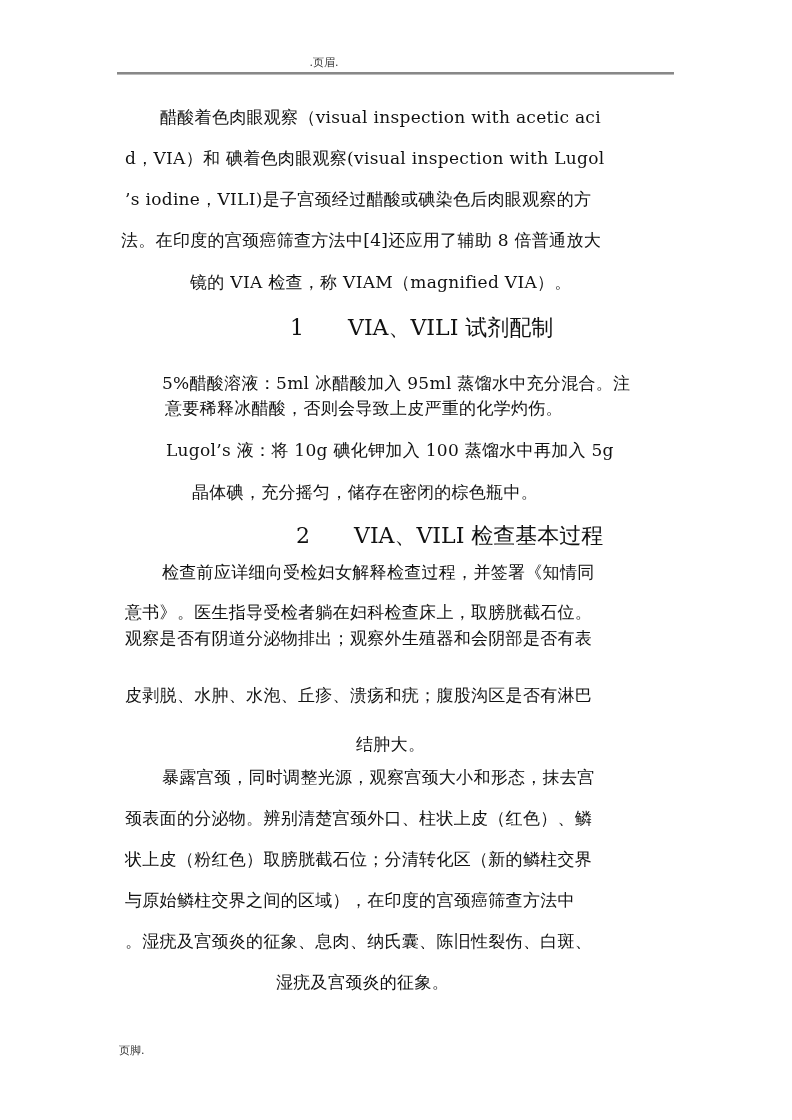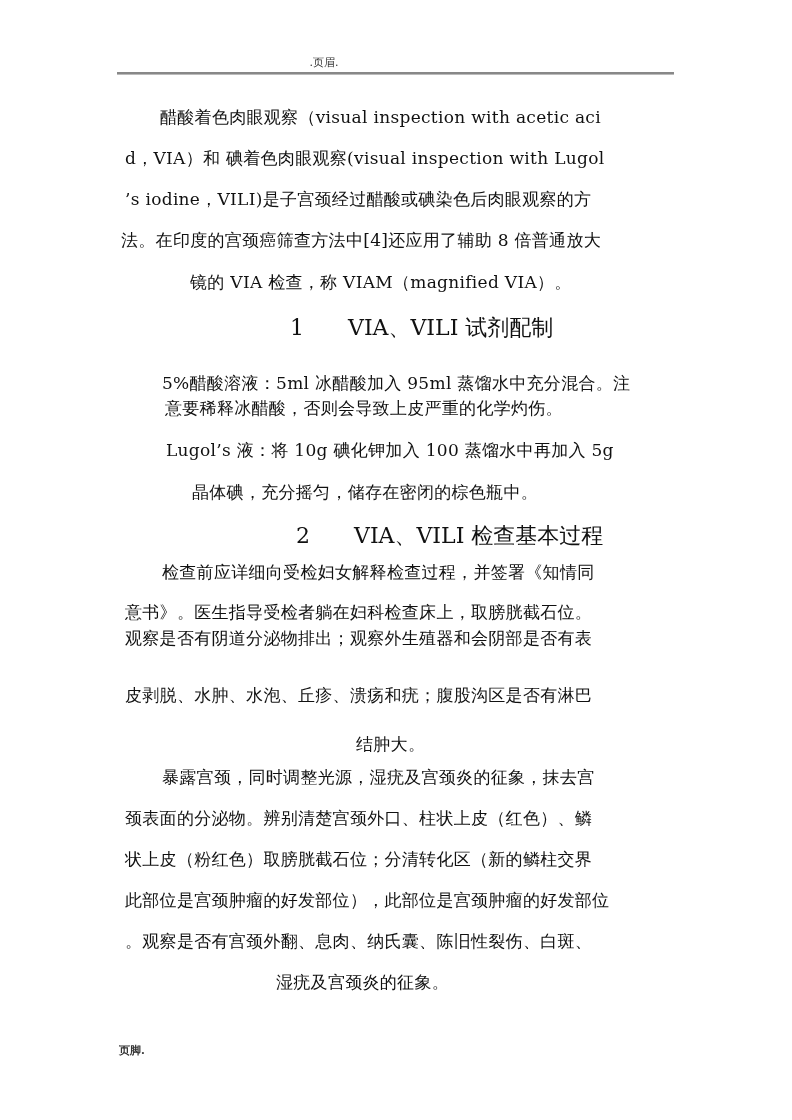--- a/index.html
+++ b/index.html
@@ -4,21 +4,21 @@
 <style>
   html, body { margin: 0; padding: 0; background: #ffffff; }
   body { width: 792px; height: 1120px; position: relative; overflow: hidden;
          font-family: "DejaVu Serif", "Liberation Serif", serif; color: #111; }
   .header-text { position: absolute; top: 55px; left: 0; width: 648px; text-align: center;
                  font-size: 11px; color: #333; }
   .header-rule { position: absolute; top: 72px; left: 117px; width: 557px; height: 2px;
                  background: #888; border-bottom: 1px solid #bbb; }
   .line { position: absolute; font-size: 17px; white-space: nowrap; letter-spacing: 0.3px; }
   .heading { position: absolute; font-size: 22px; font-weight: normal; white-space: nowrap; }
-  .footer-text { position: absolute; top: 1043px; left: 119px; font-size: 11px; color: #333; font-weight: bold; }
+  .footer-text { position: absolute; top: 1043px; left: 119px; font-size: 11px; color: #333; }
 </style>
 </head>
 <body>
 
 <div class="header-text">.页眉.</div>
 <div class="header-rule"></div>
 
 <div>
   <div class="line" style="top:106px;left:160px;">醋酸着色肉眼观察（visual inspection with acetic aci</div>
   <div class="line" style="top:147px;left:125px;">d，VIA）和 碘着色肉眼观察(visual inspection with Lugol</div>
@@ -48,21 +48,21 @@
 
 <div>
   <div class="line" style="top:561px;left:162px;">检查前应详细向受检妇女解释检查过程，并签署《知情同</div>
   <div class="line" style="top:601px;left:125px;">意书》。医生指导受检者躺在妇科检查床上，取膀胱截石位。</div>
   <div class="line" style="top:627px;left:125px;">观察是否有阴道分泌物排出；观察外生殖器和会阴部是否有表</div>
   <div class="line" style="top:684px;left:125px;text-align:right;">皮剥脱、水肿、水泡、丘疹、溃疡和疣；腹股沟区是否有淋巴</div>
   <div class="line" style="top:725px;left:356px;margin-top:8px;">结肿大。</div>
 </div>
 
 <div>
-  <div class="line" style="top:766px;left:162px;">暴露宫颈，同时调整光源，湿疣及宫颈炎的征象，抹去宫</div>
+  <div class="line" style="top:766px;left:162px;">暴露宫颈，同时调整光源，观察宫颈大小和形态，抹去宫</div>
   <div class="line" style="top:807px;left:125px;">颈表面的分泌物。辨别清楚宫颈外口、柱状上皮（红色）、鳞</div>
   <div class="line" style="top:848px;left:125px;">状上皮（粉红色）取膀胱截石位；分清转化区（新的鳞柱交界</div>
-  <div class="line" style="top:889px;left:125px;">此部位是宫颈肿瘤的好发部位），此部位是宫颈肿瘤的好发部位</div>
-  <div class="line" style="top:930px;left:125px;">。观察是否有宫颈外翻、息肉、纳氏囊、陈旧性裂伤、白斑、</div>
+  <div class="line" style="top:889px;left:125px;">与原始鳞柱交界之间的区域），在印度的宫颈癌筛查方法中</div>
+  <div class="line" style="top:930px;left:125px;">。湿疣及宫颈炎的征象、息肉、纳氏囊、陈旧性裂伤、白斑、</div>
   <div class="line" style="top:971px;left:276px;">湿疣及宫颈炎的征象。</div>
 </div>
 
 <div class="footer-text">页脚.</div>
 
 </body></html>

